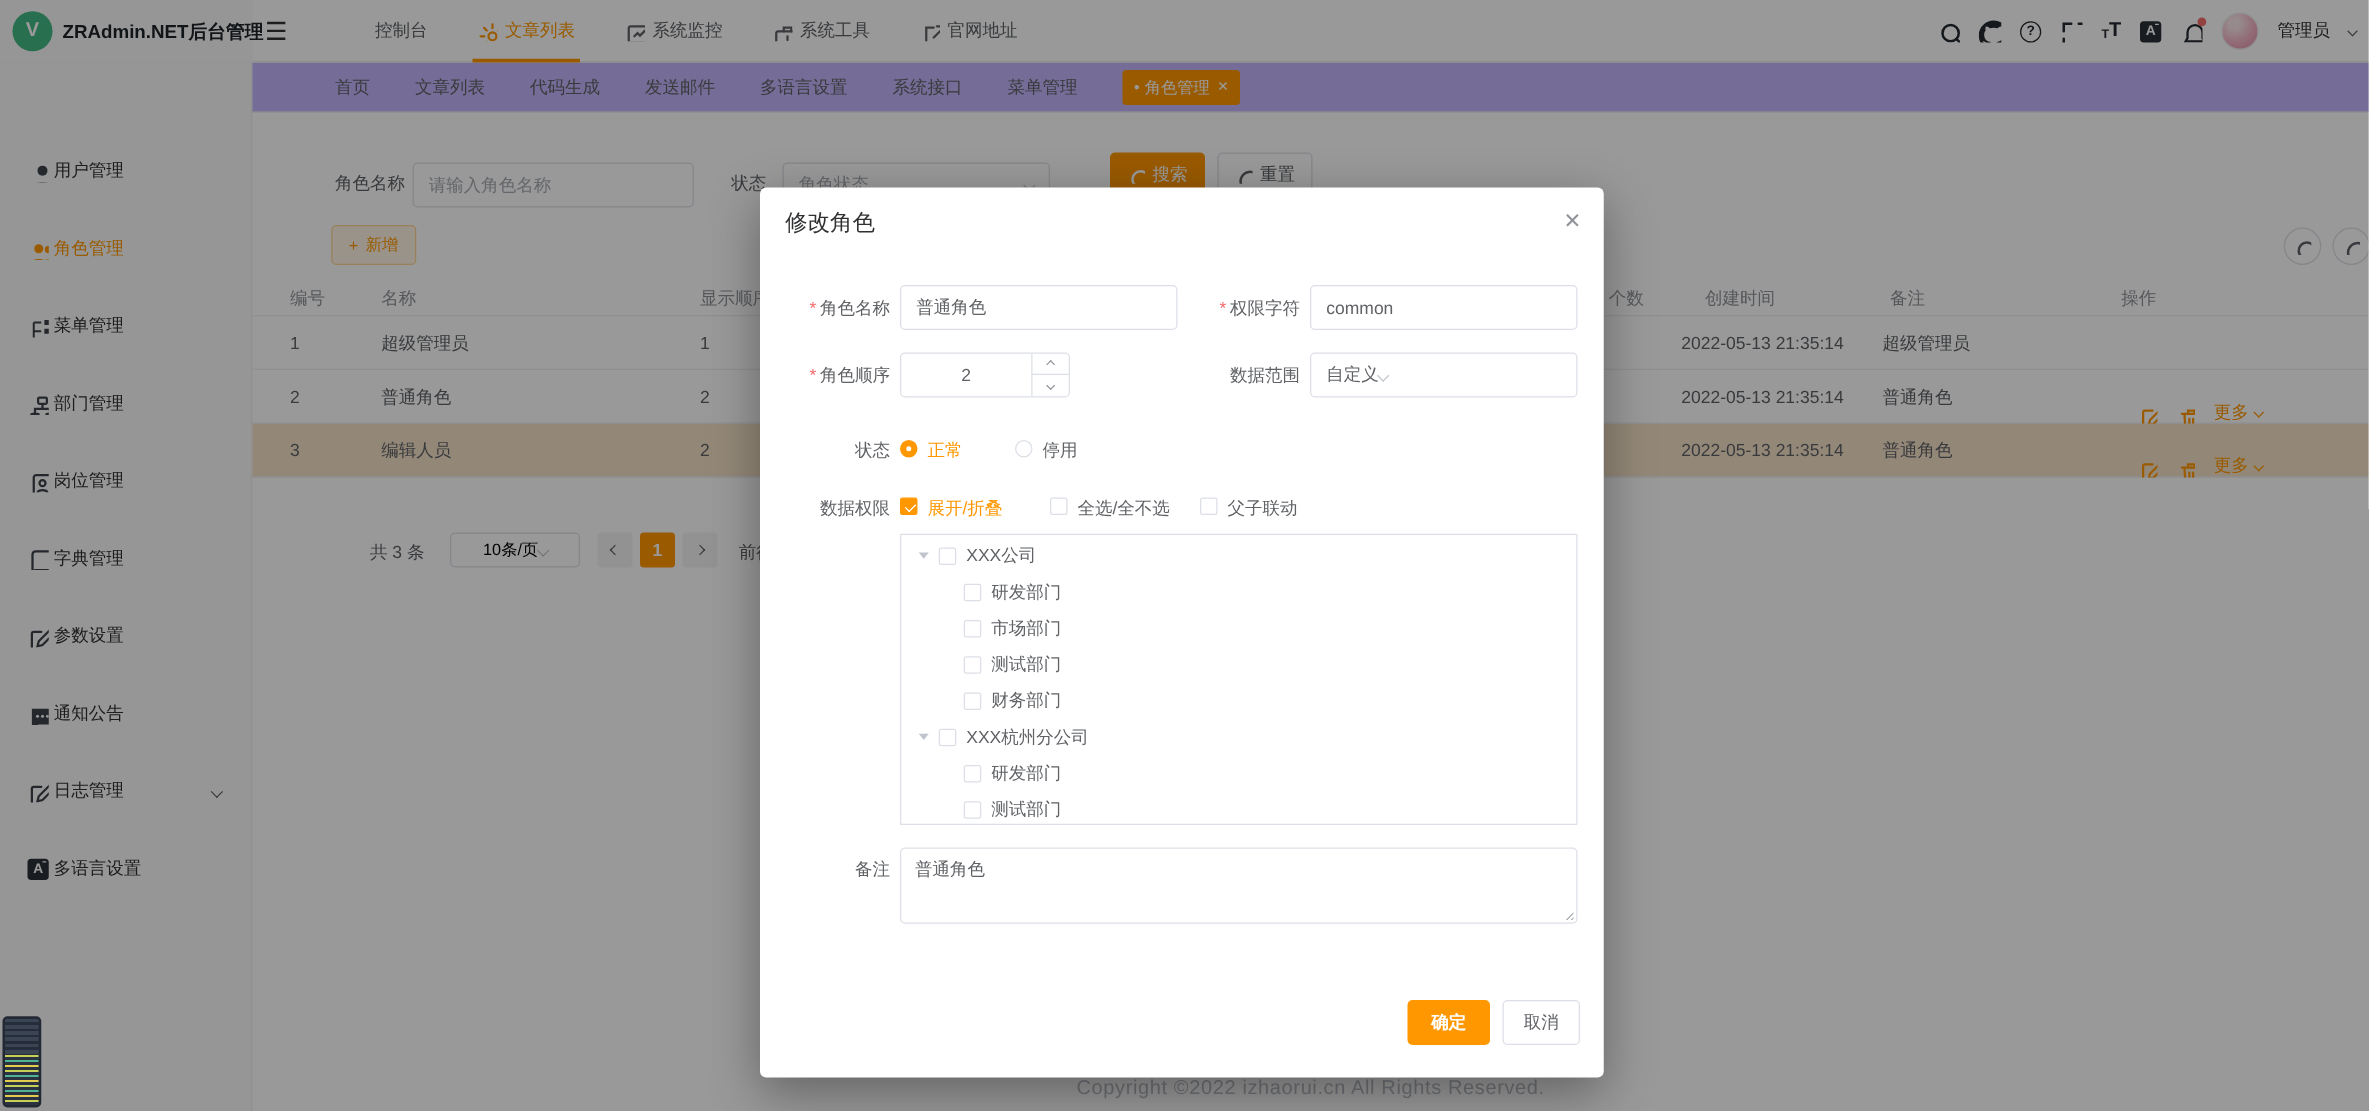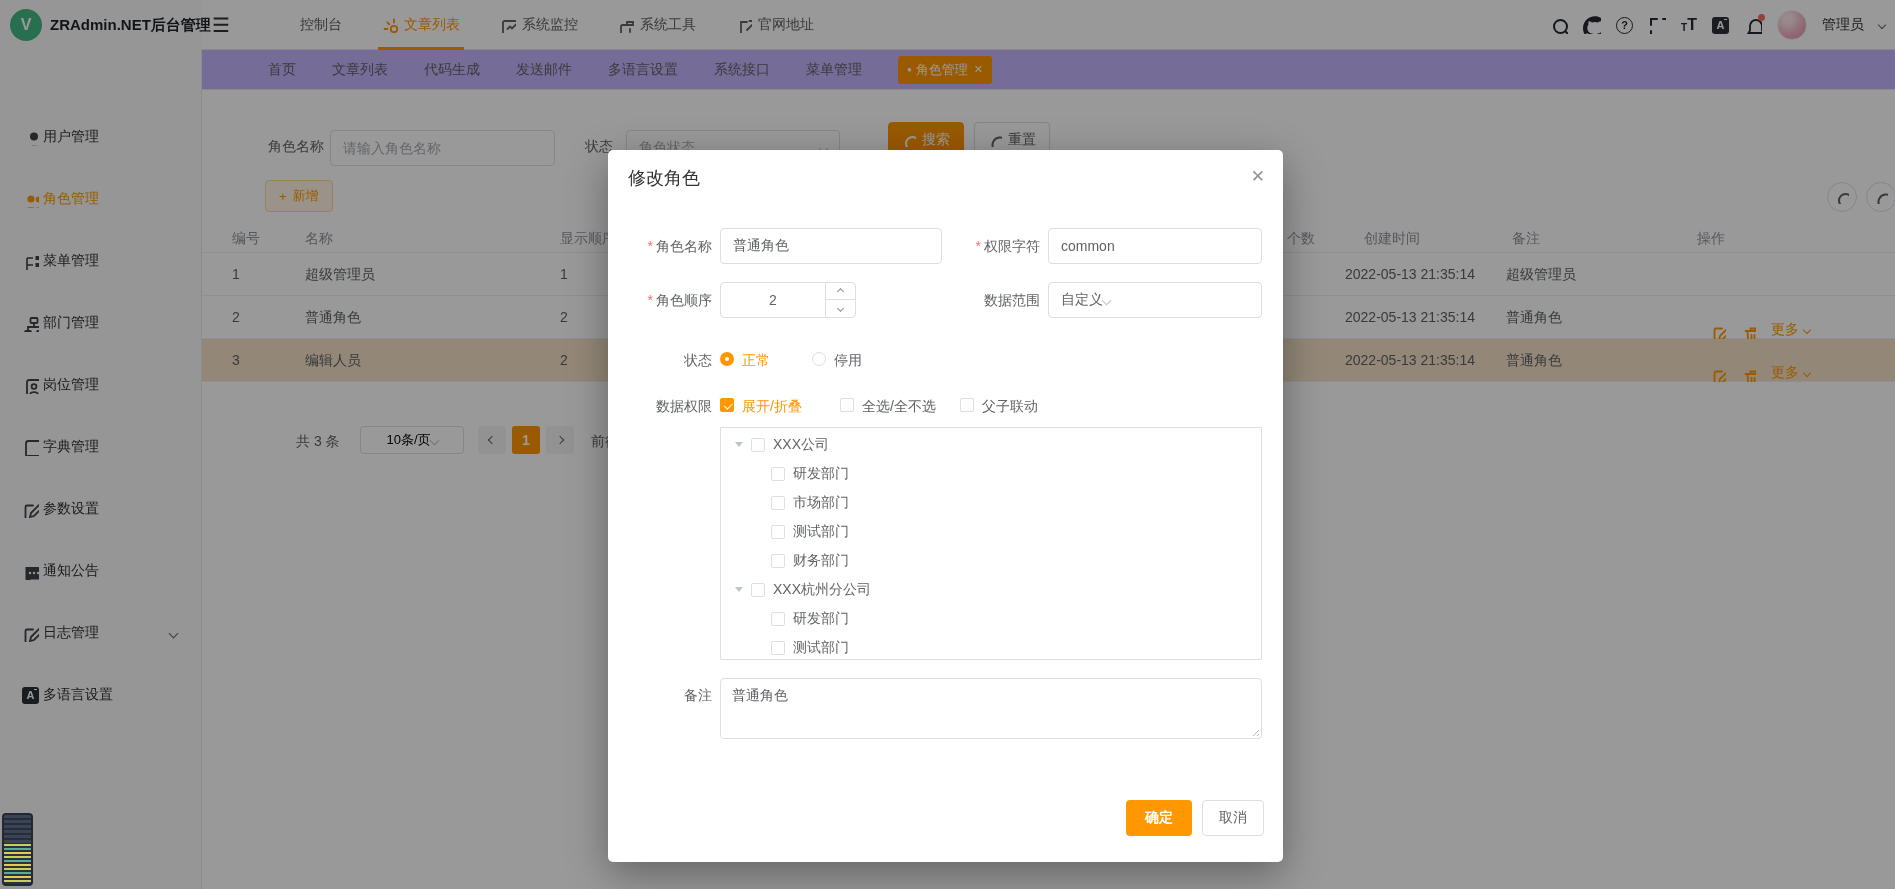--- a/index.html
+++ b/index.html
@@ -473,20 +473,21 @@
       <span class="chev c-l"></span>
     </div>
   <div class="pg-btn pg-cur" style="left:310px;top:336px">
       <span>1</span>
     </div>
   <div class="pg-btn" style="left:344px;top:336px">
       <span class="chev c-r"></span>
     </div>
   <span class="pg-goto" style="position:absolute;left:389px;top:343px;font-size:14px;color:#606266">前往</span>
 
+  <div class="copyright">Copyright ©2022 izhaorui.cn All Rights Reserved.</div>
 </main>
 
 <div class="corner-widget">
   <div class="cw-top"></div>
   <div class="cw-bottom"></div>
 </div>
 
 <div class="overlay"></div>
 
 <div class="dialog">

